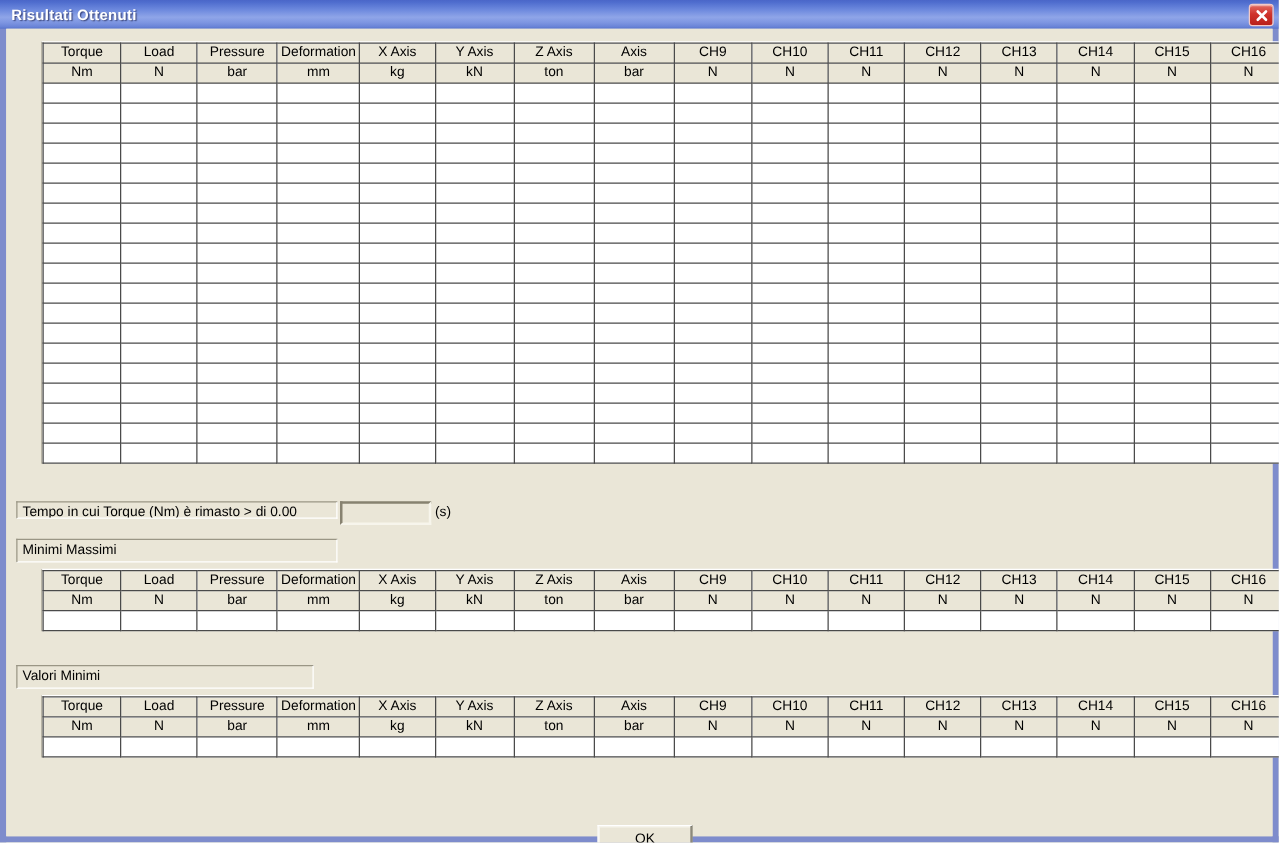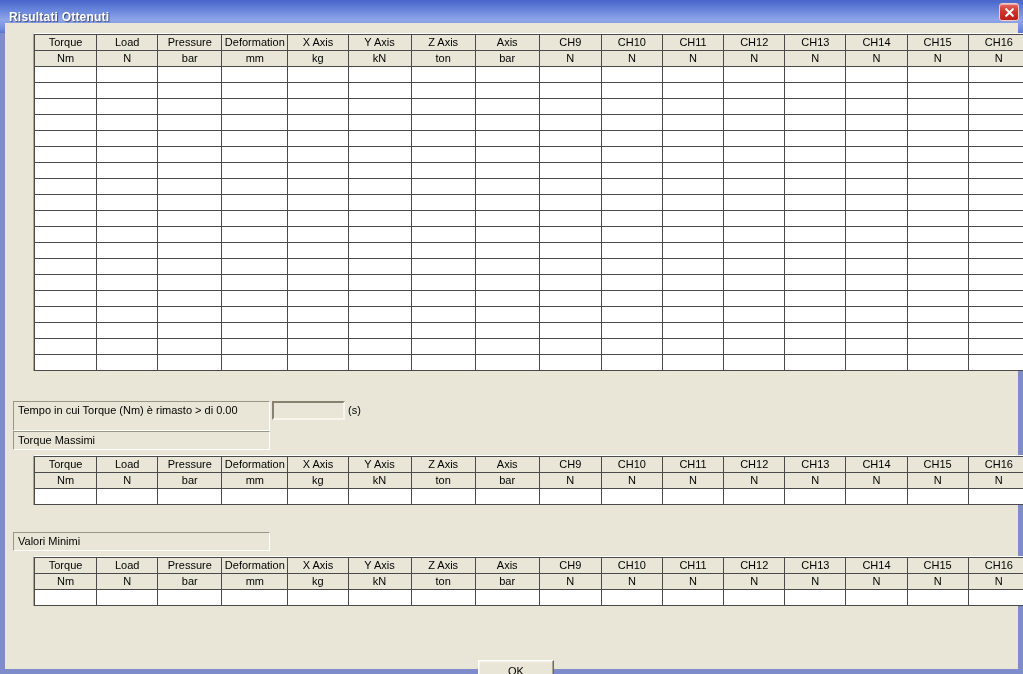--- a/index.html
+++ b/index.html
@@ -20,21 +20,21 @@
     border-right: 5px solid #7e8ccc;
     border-bottom: 5px solid #7e8ccc;
     border-top: 0;
   }
 
   
   #titlebar {
     position: absolute;
     top: -0px; left: -5px;
     width: 1023px;
-    height: 33px;
+    height: 23px;
     background: linear-gradient(to bottom,
         #4a66c8 0%, #4f6dce 8%, #6e8ade 35%,
         #8fa5e8 60%, #7e96e2 78%, #6b85d8 92%, #5874cc 100%);
     display: flex;
     align-items: center;
     overflow: hidden;
   }
   #title-text {
     color: #ffffff;
     font-size: 12px;
@@ -545,27 +545,27 @@
               <td class="cell"></td>
               <td class="cell"></td>
               <td class="cell"></td>
               <td class="cell"></td>
               <td class="cell"></td>
             </tr>
           </tbody>
       </table>
     </div>
 
-    <div class="fieldbox" id="time-label" style="left:8px; top:378px; width:257px; height:30px;">Tempo in cui Torque (Nm) è rimasto &gt; di 0.00</div>
+    <div class="fieldbox" id="time-label" style="left:8px; top:378px; width:257px; height:14px;">Tempo in cui Torque (Nm) è rimasto &gt; di 0.00</div>
 
     <input class="inputbox" id="time-input" type="text" style="left: 267px; top: 378px; width: 73px; height: 19px;" value="">
 
     <div class="plain-label" id="time-unit" style="left:343px; top:381px;">(s)</div>
 
-    <div class="fieldbox" id="max-label" style="left:8px; top:408px; width:257px; height:19px;">Torque Massimi</div>
+    <div class="fieldbox" id="max-label" style="left:8px; top:408px; width:257px; height:19px;">Minimi Massimi</div>
 
     <div class="grid-wrap" id="max-grid-wrap" style="left:8px; top:432px; width:997px;">
       <table class="grid" id="max-grid">
         <thead>
           <tr>
               <th style="width: 6.2439%;">Torque</th>
               <th style="width: 6.14634%;">Load</th>
               <th style="width: 6.43902%;">Pressure</th>
               <th style="width: 6.63415%;">Deformation</th>
               <th style="width: 6.04878%;">X Axis</th>
@@ -616,21 +616,21 @@
               <td class="cell"></td>
               <td class="cell"></td>
               <td class="cell"></td>
               <td class="cell"></td>
               <td class="cell"></td>
             </tr>
           </tbody>
       </table>
     </div>
 
-    <div class="fieldbox" id="min-label" style="left:8px; top:509px; width:257px; height:19px;">Valori Minimi</div>
+    <div class="fieldbox" id="min-label" style="left:8px; top:509px; width:238px; height:19px;">Valori Minimi</div>
 
     <div class="grid-wrap" id="min-grid-wrap" style="left:8px; top:533px; width:997px;">
       <table class="grid" id="min-grid">
         <thead>
           <tr>
               <th style="width: 6.2439%;">Torque</th>
               <th style="width: 6.14634%;">Load</th>
               <th style="width: 6.43902%;">Pressure</th>
               <th style="width: 6.63415%;">Deformation</th>
               <th style="width: 6.04878%;">X Axis</th>

